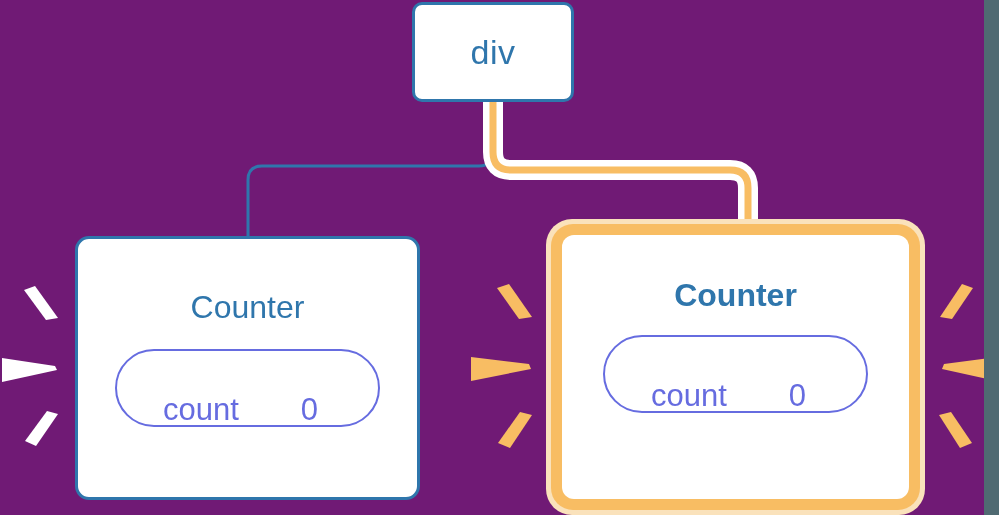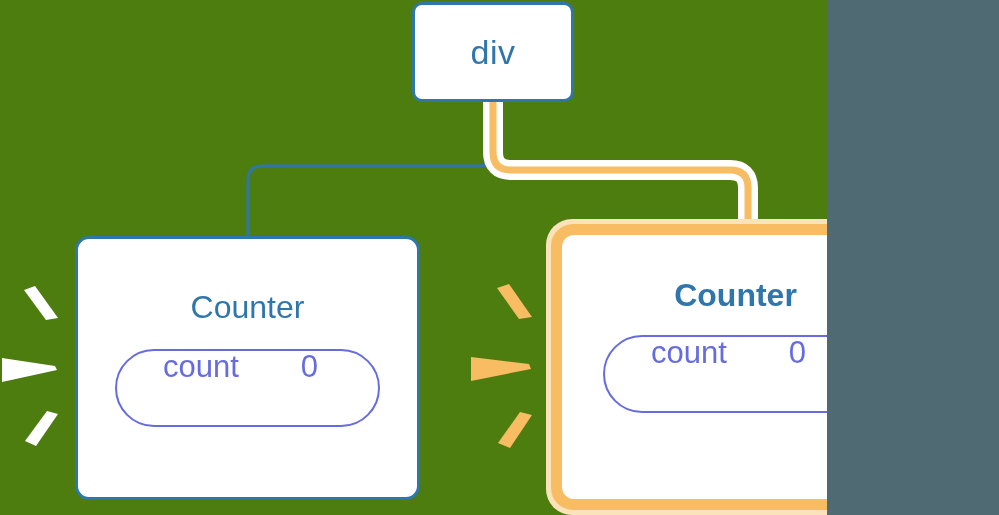--- a/index.html
+++ b/index.html
@@ -5,23 +5,23 @@
   html, body {
     margin: 0;
     padding: 0;
     background: #4f6a72;
   }
   body {
     font-family: "Liberation Sans", sans-serif;
   }
   #stage {
     position: relative;
-    width: 827px;
+    width: 984px;
     height: 515px;
-    background: #4d7c0f;
+    background: #701a75;
     overflow: hidden;
   }
   #wires {
     position: absolute;
     left: 0;
     top: 0;
     width: 999px;
     height: 515px;
   }
   #sparkles {
@@ -108,21 +108,21 @@
     font-size: 32px;
     color: #2f76ac;
     font-weight: bold;
     margin-top: 44px;
     line-height: 1;
   }
 
   
   .pill {
     display: flex;
-    align-items: flex-start;
+    align-items: flex-end;
     border: 2px solid #666ce0;
     border-radius: 999px;
     height: 78px;
     box-sizing: border-box;
     overflow: hidden;
   }
   .pill-left {
     display: flex;
     align-items: center;
     justify-content: center;

